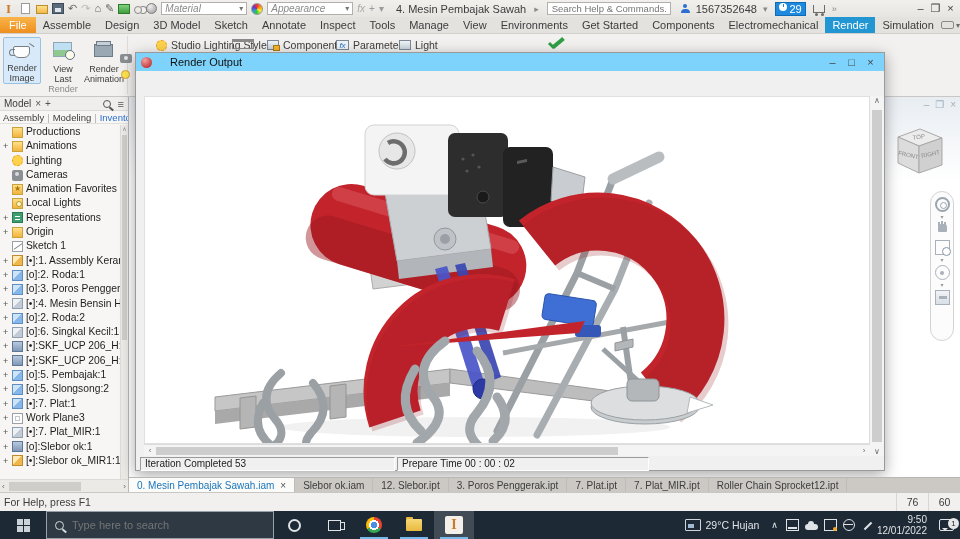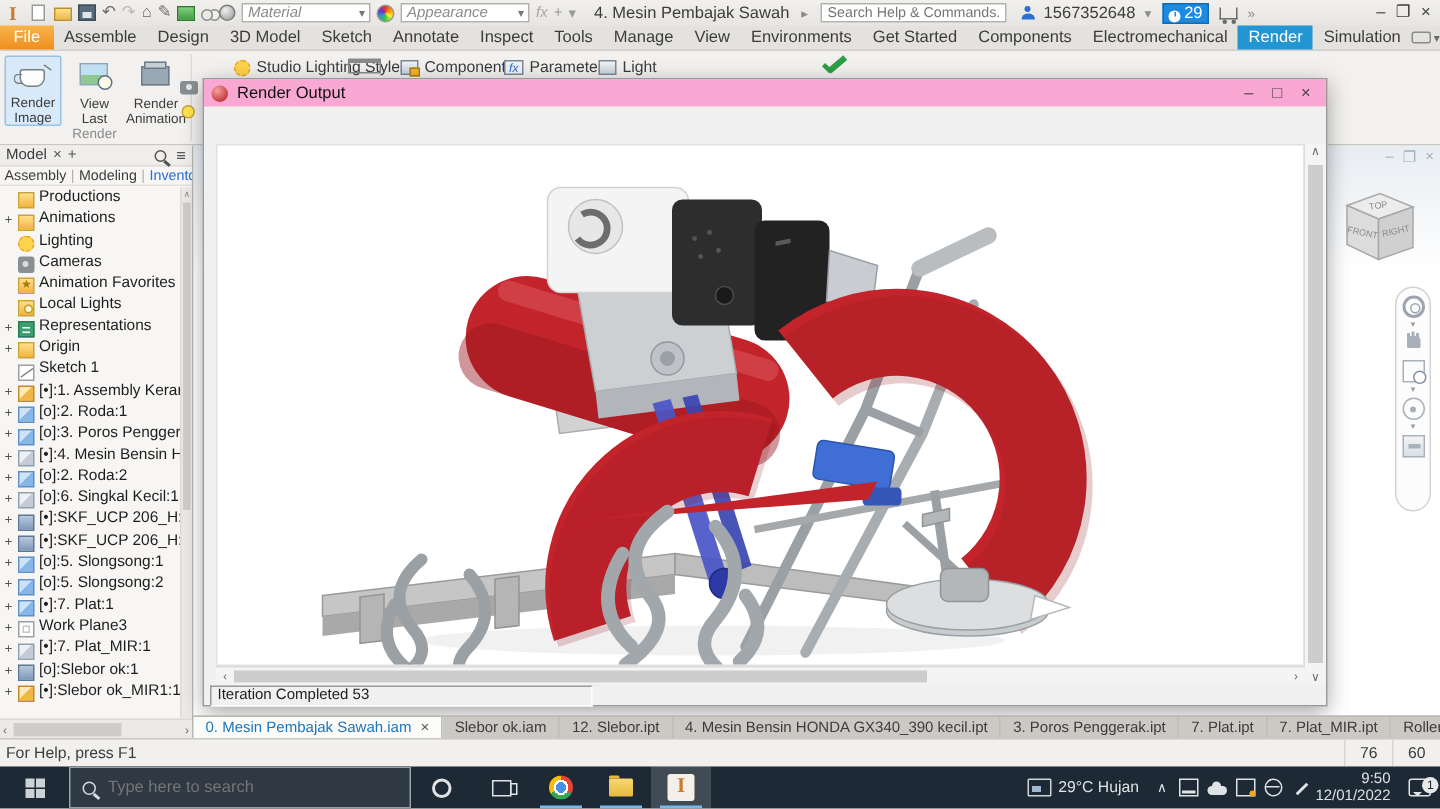--- a/index.html
+++ b/index.html
@@ -29,21 +29,21 @@
     background:conic-gradient(#e33,#f90,#fe3,#3c3,#39c,#63c,#e33);border:1px solid #999;}
   .qa-fx{font-style:italic;color:#a9a9a9;font-size:10px;width:auto;}
   .qa-plus,.qa-more{color:#9a9a9a;font-size:10px;width:auto;}
   .tb-title{margin-left:8px;color:#3c3c3c;white-space:nowrap;}
   .tb-arrow{color:#8a8a8a;font-size:9px;margin:0 4px;}
   .tb-search{height:13px;width:124px;background:#fff;border:1px solid #b2b0ad;font-size:9.5px;color:#555;padding:0 4px;font-family:"Liberation Sans",sans-serif;}
   .person{width:9px;height:9px;position:relative;margin-left:6px;}
   .person::before{content:"";position:absolute;left:2.5px;top:0;width:4px;height:4px;border-radius:50%;background:#2a6fd1;}
   .person::after{content:"";position:absolute;left:0;bottom:0;width:9px;height:4px;border-radius:4px 4px 0 0;background:#2a6fd1;}
   .uid{color:#3c3c3c;margin:0 2px;}
-  .clockbadge{height:14px;background:#1d8ae0;border:1px solid #0f6cb4;color:#fff;display:flex;align-items:flex-end;gap:2px;padding:0 3px;margin-left:4px;}
+  .clockbadge{height:14px;background:#1d8ae0;border:1px solid #0f6cb4;color:#fff;display:flex;align-items:flex-start;gap:2px;padding:0 3px;margin-left:4px;}
   .clockbadge .ball{width:8px;height:8px;border-radius:50%;background:#fff;position:relative;}
   .clockbadge .ball::after{content:"";position:absolute;left:3.5px;top:1px;width:1px;height:3px;background:#1d8ae0;}
   .cart{width:12px;height:8px;border-bottom:1px solid #6b6b6b;border-left:1px solid #6b6b6b;border-right:1px solid #6b6b6b;position:relative;margin:0 3px;}
   .cart::after{content:"";position:absolute;left:1px;bottom:-4px;width:3px;height:3px;border-radius:50%;background:#6b6b6b;box-shadow:6px 0 0 #6b6b6b;}
   .winbtns{margin-left:auto;display:flex;align-items:center;gap:0;}
   .wbtn{width:15px;text-align:center;color:#3c3c3c;font-size:11px;line-height:15px;cursor:default;}
   .chev{color:#8a8a8a;font-size:9px;}
 
   
   .ribbontabs{position:absolute;left:0;top:17px;width:960px;height:17px;background:#e4e2df;
@@ -88,21 +88,21 @@
   .b-head .x{color:#555;font-size:10px;}
   .b-head .plus{color:#555;}
   .b-head .sp{flex:1;}
   .mag{width:8px;height:8px;border:1.5px solid #555;border-radius:50%;position:relative;margin-right:3px;}
   .mag::after{content:"";position:absolute;right:-4px;bottom:-3px;width:5px;height:1.5px;background:#555;transform:rotate(40deg);}
   .burger{color:#555;font-size:11px;}
   .b-subtabs{height:13px;display:flex;align-items:center;gap:3px;padding:0 3px;font-size:9.5px;color:#3c3c3c;border-bottom:1px solid #e3e1de;white-space:nowrap;overflow:hidden;}
   .b-subtabs .sep{color:#b0aeab;}
   .b-subtabs .lnk{color:#2a6fd1;}
   .tree{position:absolute;left:0;top:28px;right:8px;bottom:13px;overflow:hidden;background:#f7f6f4;}
-  .trow{display:flex;align-items:flex-end;height:14.3px;line-height:14.3px;padding-left:3px;font-size:10.3px;color:#1d1d1d;white-space:nowrap;}
+  .trow{display:flex;align-items:center;height:14.3px;line-height:14.3px;padding-left:3px;font-size:10.3px;color:#1d1d1d;white-space:nowrap;}
   .exp{width:9px;flex:0 0 9px;color:#555;font-size:9px;text-align:left;}
   .tlabel{overflow:hidden;}
   .ti{width:11px;height:11px;flex:0 0 11px;margin-right:3px;position:relative;}
   .ti-folder-prod,.ti-folder,.ti-star,.ti-bulb{background:linear-gradient(#ffe08a,#f2b33d);border:1px solid #caa23a;}
   .ti-star::after{content:"★";position:absolute;font-size:8px;line-height:8px;color:#a8780b;left:1px;top:0px;}
   .ti-bulb::after{content:"";position:absolute;left:2.5px;top:2px;width:4px;height:4px;border-radius:50%;background:#fff7d0;border:1px solid #b89b2f;}
   .ti-sun{border-radius:50%;background:#ffd34d;border:1px dashed #e8a020;}
   .ti-camera{background:#8a8f94;border-radius:2px;}
   .ti-camera::after{content:"";position:absolute;left:2.5px;top:2.5px;width:4px;height:4px;border-radius:50%;background:#d8dadd;}
   .ti-rep{background:#3f9e6f;border:1px solid #2a7a52;}
@@ -135,21 +135,21 @@
   .nav-zoom{border:1px solid #8d98a4;}
   .nav-zoom::after{content:"";position:absolute;right:-2px;bottom:-2px;width:7px;height:7px;border:1.5px solid #5c728a;border-radius:50%;background:#fff;}
   .nav-orbit{border:1.5px solid #8d98a4;border-radius:50%;}
   .nav-orbit::after{content:"";position:absolute;left:4.5px;top:4.5px;width:4px;height:4px;background:#8d98a4;border-radius:50%;}
   .nav-look-at{border:1px solid #8d98a4;background:linear-gradient(#eef2f6,#cdd6de);}
   .nav-look-at::after{content:"";position:absolute;left:3px;top:5px;width:8px;height:3px;background:#8d98a4;}
 
   
   .dialog{position:absolute;left:135px;top:52px;width:750px;height:419px;background:#f0f0f0;
     border:1px solid #9a9a9a;box-shadow:0 4px 14px rgba(0,0,0,.35);}
-  .d-title{height:18px;display:flex;align-items:center;padding:0 5px;gap:6px;background:#f9a8d4;}
+  .d-title{height:18px;display:flex;align-items:center;padding:0 5px;gap:18px;background:#7dd3fc;}
   .d-ball{width:11px;height:11px;border-radius:50%;background:radial-gradient(circle at 35% 30%,#f4a0a0,#b01818);}
   .d-title .t{font-size:11px;color:#111;}
   .d-ctrl{margin-left:auto;display:flex;gap:2px;}
   .d-ctrl span{width:17px;text-align:center;color:#444;font-size:11px;}
   .d-toolbar{position:relative;height:25px;}
   .d-count{position:absolute;left:15px;top:3px;width:56px;height:17px;border:1px solid #ababab;background:#f5f4f2;text-align:center;line-height:16px;font-size:10.5px;}
   .d-status{position:absolute;left:76px;top:3px;width:104px;height:17px;border:1px solid #ababab;background:#f5f4f2;text-align:center;line-height:16px;font-size:10.5px;}
   .d-track{position:absolute;left:183px;top:3px;width:527px;height:17px;border:1px solid #ababab;background:#ededed;}
   .d-fill{height:100%;background:linear-gradient(#a8e8a0,#3dc43d 45%,#2aa52a);}
   .d-cancel{position:absolute;right:19px;top:2px;width:18px;height:18px;border:1px solid #66aaff;background:#cfe6ff;display:flex;align-items:center;justify-content:center;}
@@ -445,21 +445,21 @@
           <span class="tlabel">[•]:SKF_UCP 206_H:1</span>
         </div>
         <div class="trow">
           <span class="exp">+</span>
           <span class="ti ti-bearing"></span>
           <span class="tlabel">[•]:SKF_UCP 206_H:2</span>
         </div>
         <div class="trow">
           <span class="exp">+</span>
           <span class="ti ti-part"></span>
-          <span class="tlabel">[o]:5. Slongsong:1</span>
+          <span class="tlabel">[o]:5. Pembajak:1</span>
         </div>
         <div class="trow">
           <span class="exp">+</span>
           <span class="ti ti-part"></span>
           <span class="tlabel">[o]:5. Slongsong:2</span>
         </div>
         <div class="trow">
           <span class="exp">+</span>
           <span class="ti ti-part"></span>
           <span class="tlabel">[•]:7. Plat:1</span>
@@ -617,36 +617,34 @@
         <span class="th"></span>
         <span>∨</span>
       </div>
     <div class="d-hscroll">
       <span class="ar">‹</span>
         <span class="th"></span>
         <span class="ar rt">›</span>
     </div>
     <div class="d-foot">
       <div class="d-cell c1">Iteration Completed  53</div>
+      <div class="d-cell c2">Prepare Time  00 : 00 : 02</div>
     </div>
   </div>
 
   <div class="doctabs">
       <div class="dtab dtab-active">
         <span>0. Mesin Pembajak Sawah.iam</span>
         <span class="x">×</span>
       </div>
       <div class="dtab">
         <span>Slebor ok.iam</span>
       </div>
       <div class="dtab">
         <span>12. Slebor.ipt</span>
-      </div>
-      <div class="dtab">
-        <span>4. Mesin Bensin HONDA GX340_390 kecil.ipt</span>
       </div>
       <div class="dtab">
         <span>3. Poros Penggerak.ipt</span>
       </div>
       <div class="dtab">
         <span>7. Plat.ipt</span>
       </div>
       <div class="dtab">
         <span>7. Plat_MIR.ipt</span>
       </div>

